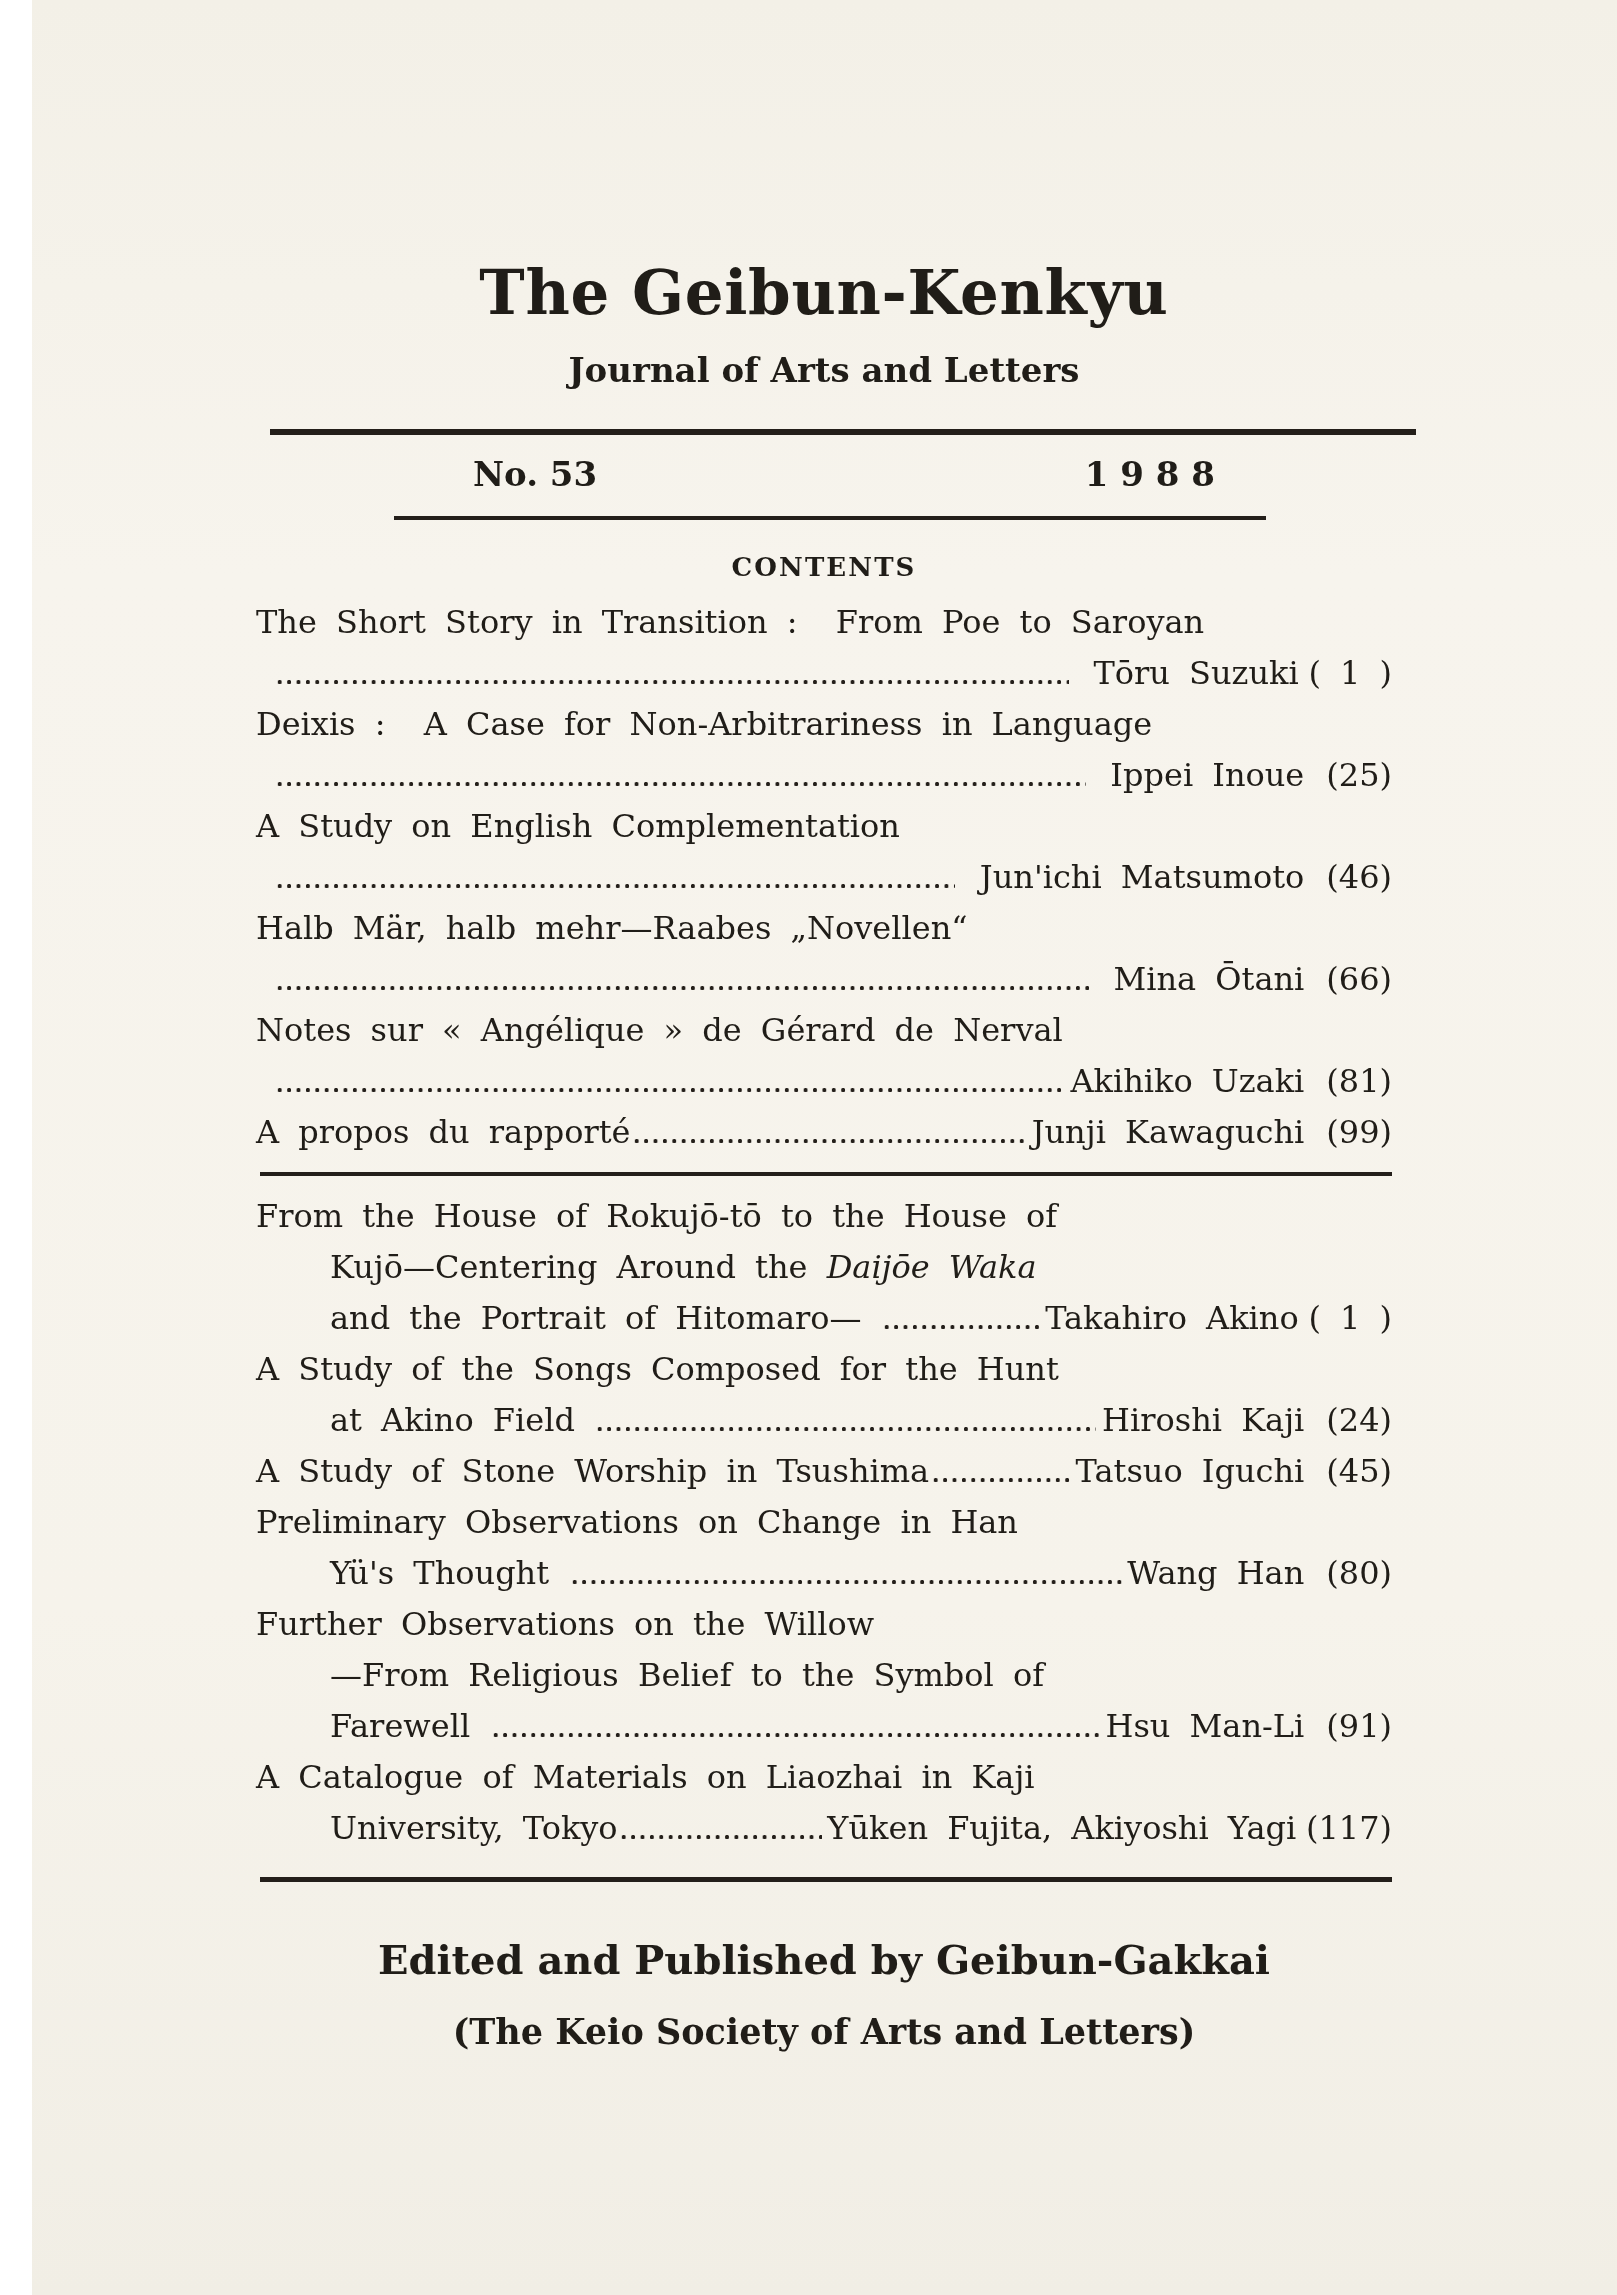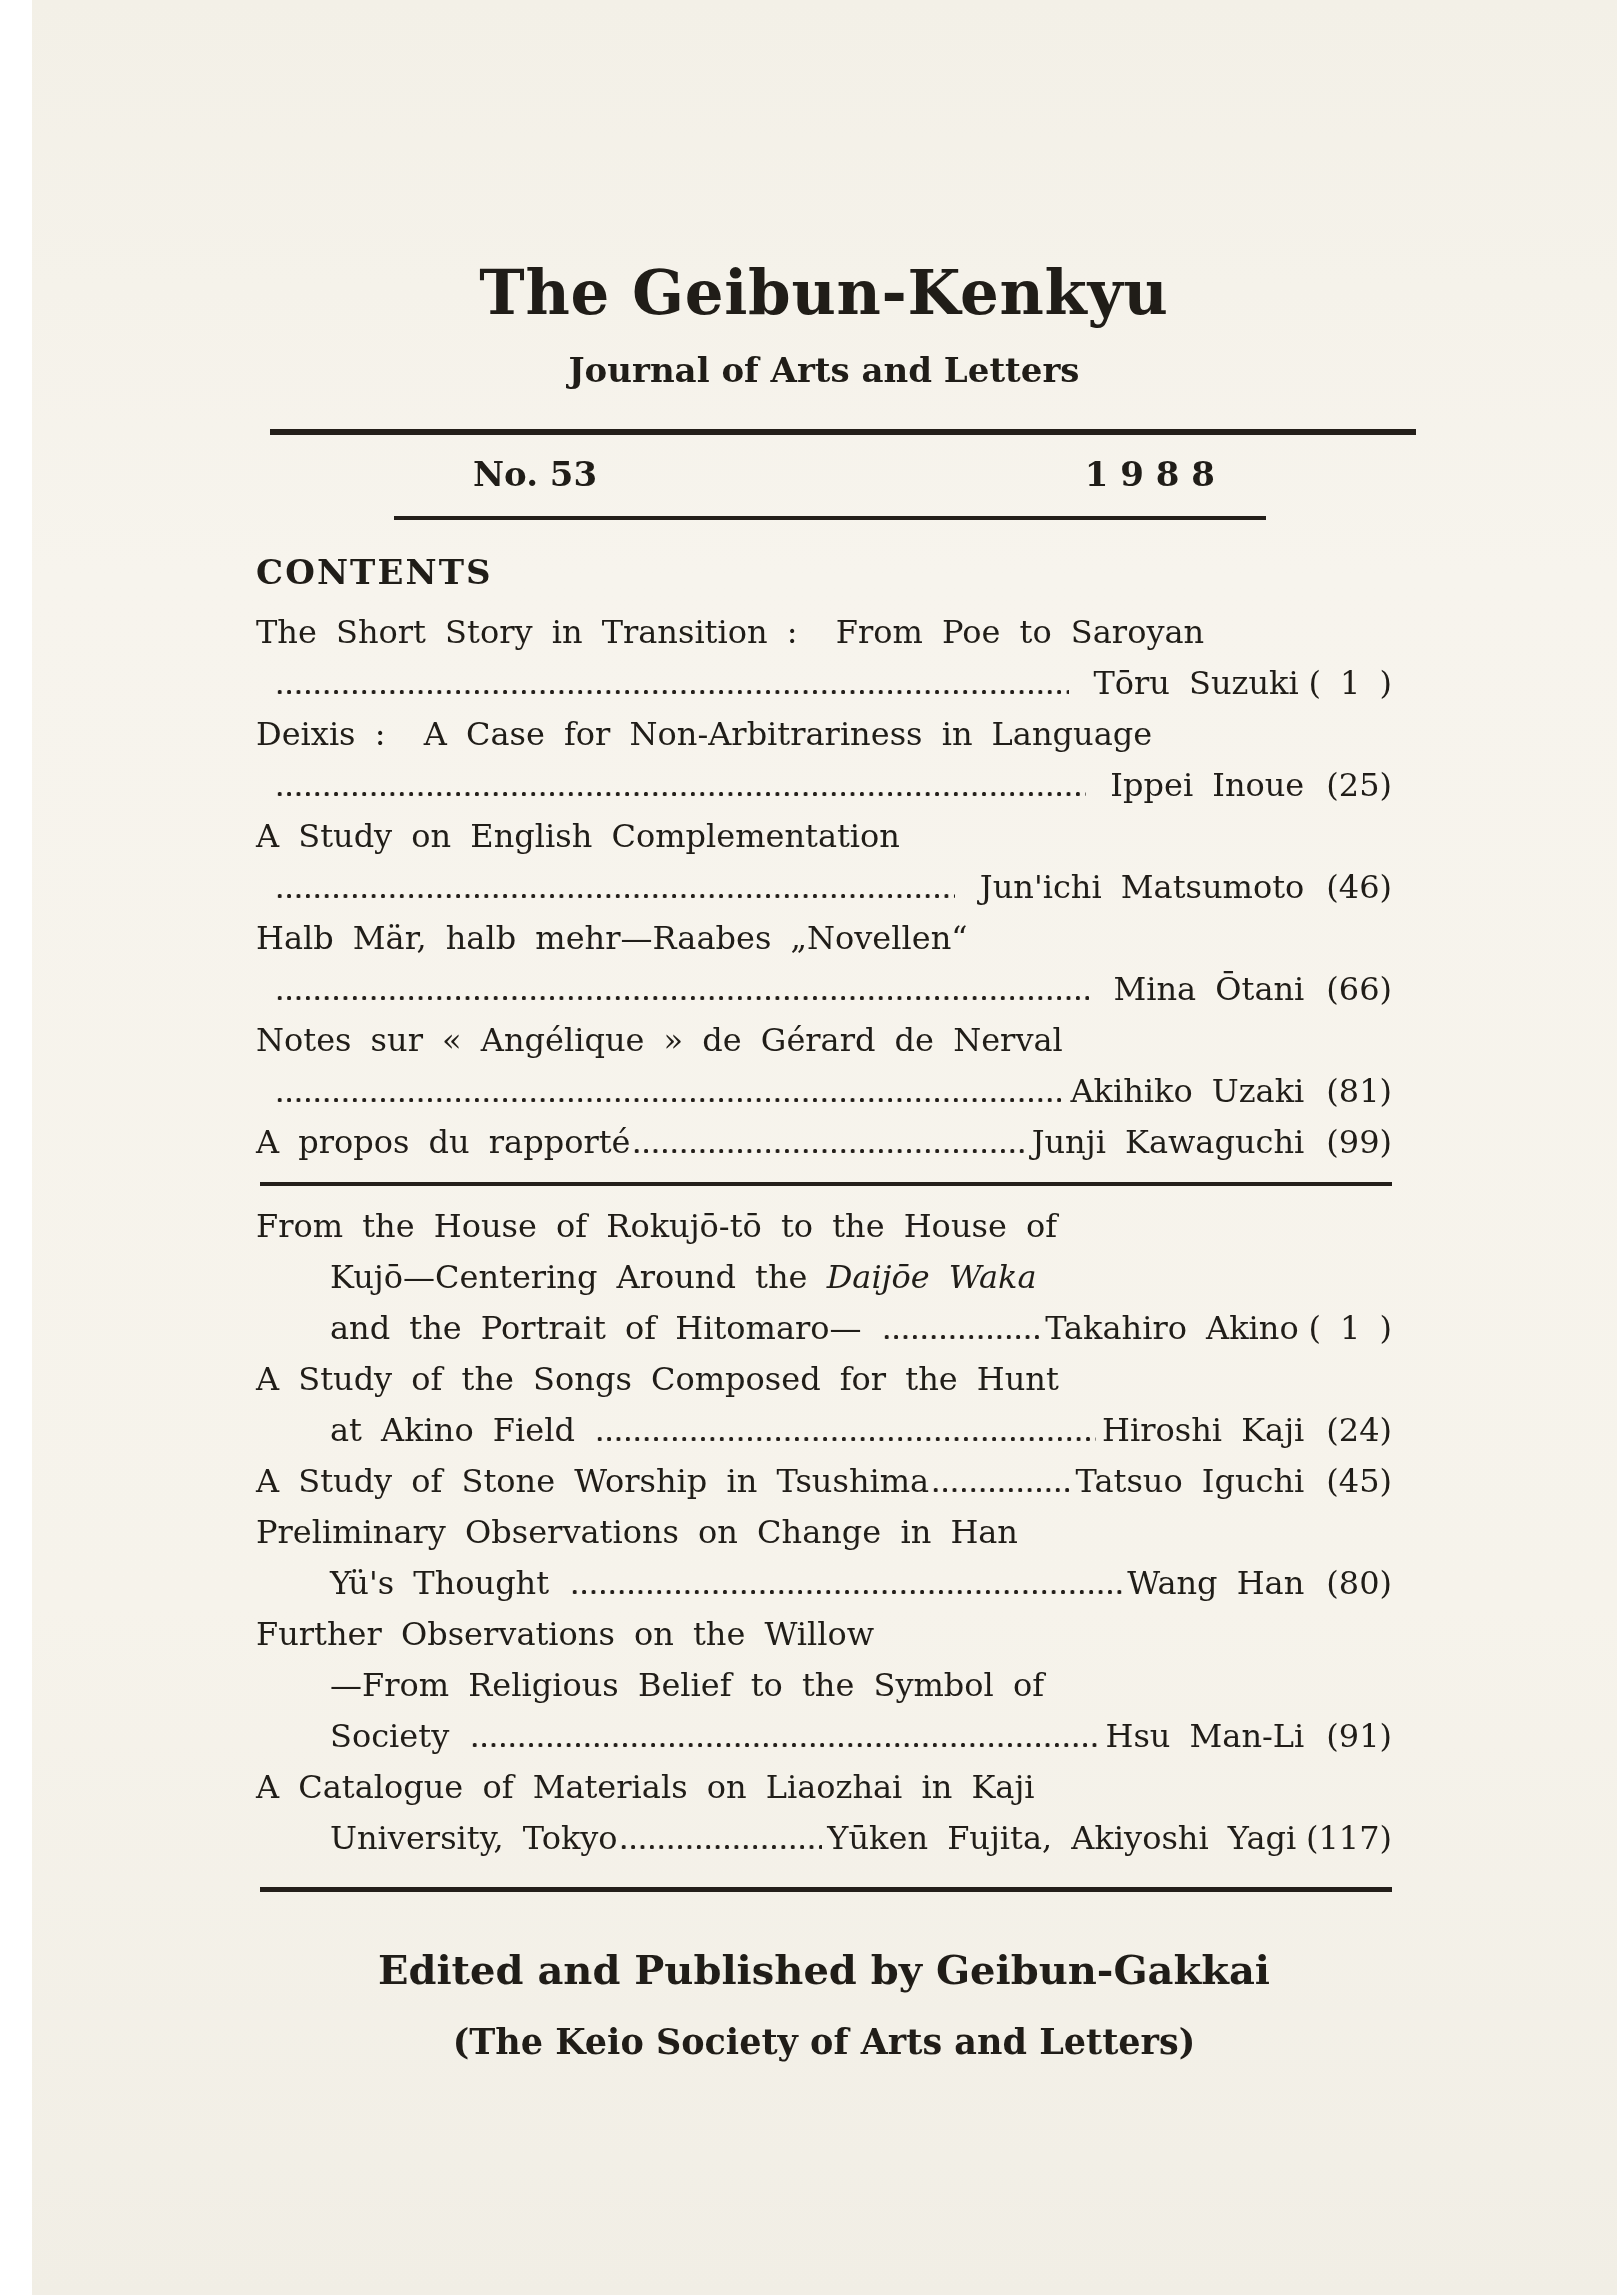--- a/index.html
+++ b/index.html
@@ -42,22 +42,22 @@
   .issue-row {
     display: flex;
     justify-content: space-between;
     padding: 19.5px 177px 0 217px;
     font-size: 34px;
     font-weight: 700;
   }
   .rule-2 { margin-top: 22px; margin-left: 138px; width: 872px; height: 3.5px; }
   .contents-heading {
     margin-top: 32px;
-    text-align: left;
-    font-size: 34px;
+    text-align: center;
+    font-size: 26px;
     font-weight: 700;
     letter-spacing: 2.1px;
   }
   .toc {
     margin-top: 15.3px;
     font-size: 32px;
     line-height: 51px;
   }
   .toc-line { word-spacing: 0.28em; white-space: pre-wrap; }
   .toc-line.leader {
@@ -135,21 +135,21 @@
         <div class="toc-line"><span class="seg">From the House of Rokujō-tō to the House of</span></div>
         <div class="toc-line indent"><span class="seg">Kujō—Centering Around the </span><span class="seg it">Daijōe Waka</span></div>
         <div class="toc-line indent leader"><span class="pre">and the Portrait of Hitomaro— </span><span class="dots"></span><span class="author">Takahiro Akino</span><span class="page-num">( 1 )</span></div>
         <div class="toc-line"><span class="seg">A Study of the Songs Composed for the Hunt</span></div>
         <div class="toc-line indent leader"><span class="pre">at Akino Field </span><span class="dots"></span><span class="author">Hiroshi Kaji</span><span class="page-num">(24)</span></div>
         <div class="toc-line leader"><span class="pre">A Study of Stone Worship in Tsushima</span><span class="dots"></span><span class="author">Tatsuo Iguchi</span><span class="page-num">(45)</span></div>
         <div class="toc-line"><span class="seg">Preliminary Observations on Change in Han</span></div>
         <div class="toc-line indent leader"><span class="pre">Yü's Thought </span><span class="dots"></span><span class="author">Wang Han</span><span class="page-num">(80)</span></div>
         <div class="toc-line"><span class="seg">Further Observations on the Willow</span></div>
         <div class="toc-line indent"><span class="seg">—From Religious Belief to the Symbol of</span></div>
-        <div class="toc-line indent leader"><span class="pre">Society </span><span class="dots"></span><span class="author">Hsu Man-Li</span><span class="page-num">(91)</span></div>
+        <div class="toc-line indent leader"><span class="pre">Farewell </span><span class="dots"></span><span class="author">Hsu Man-Li</span><span class="page-num">(91)</span></div>
         <div class="toc-line"><span class="seg">A Catalogue of Materials on Liaozhai in Kaji</span></div>
         <div class="toc-line indent leader"><span class="pre">University, Tokyo</span><span class="dots"></span><span class="author">Yūken Fujita, Akiyoshi Yagi</span><span class="page-num">(117)</span></div>
       </div>
 
     <div class="rule bottom-rule"></div>
 
     <div class="footer-1">Edited and Published by Geibun-Gakkai</div>
     <div class="footer-2">(The Keio Society of Arts and Letters)</div>
 
   </div>

